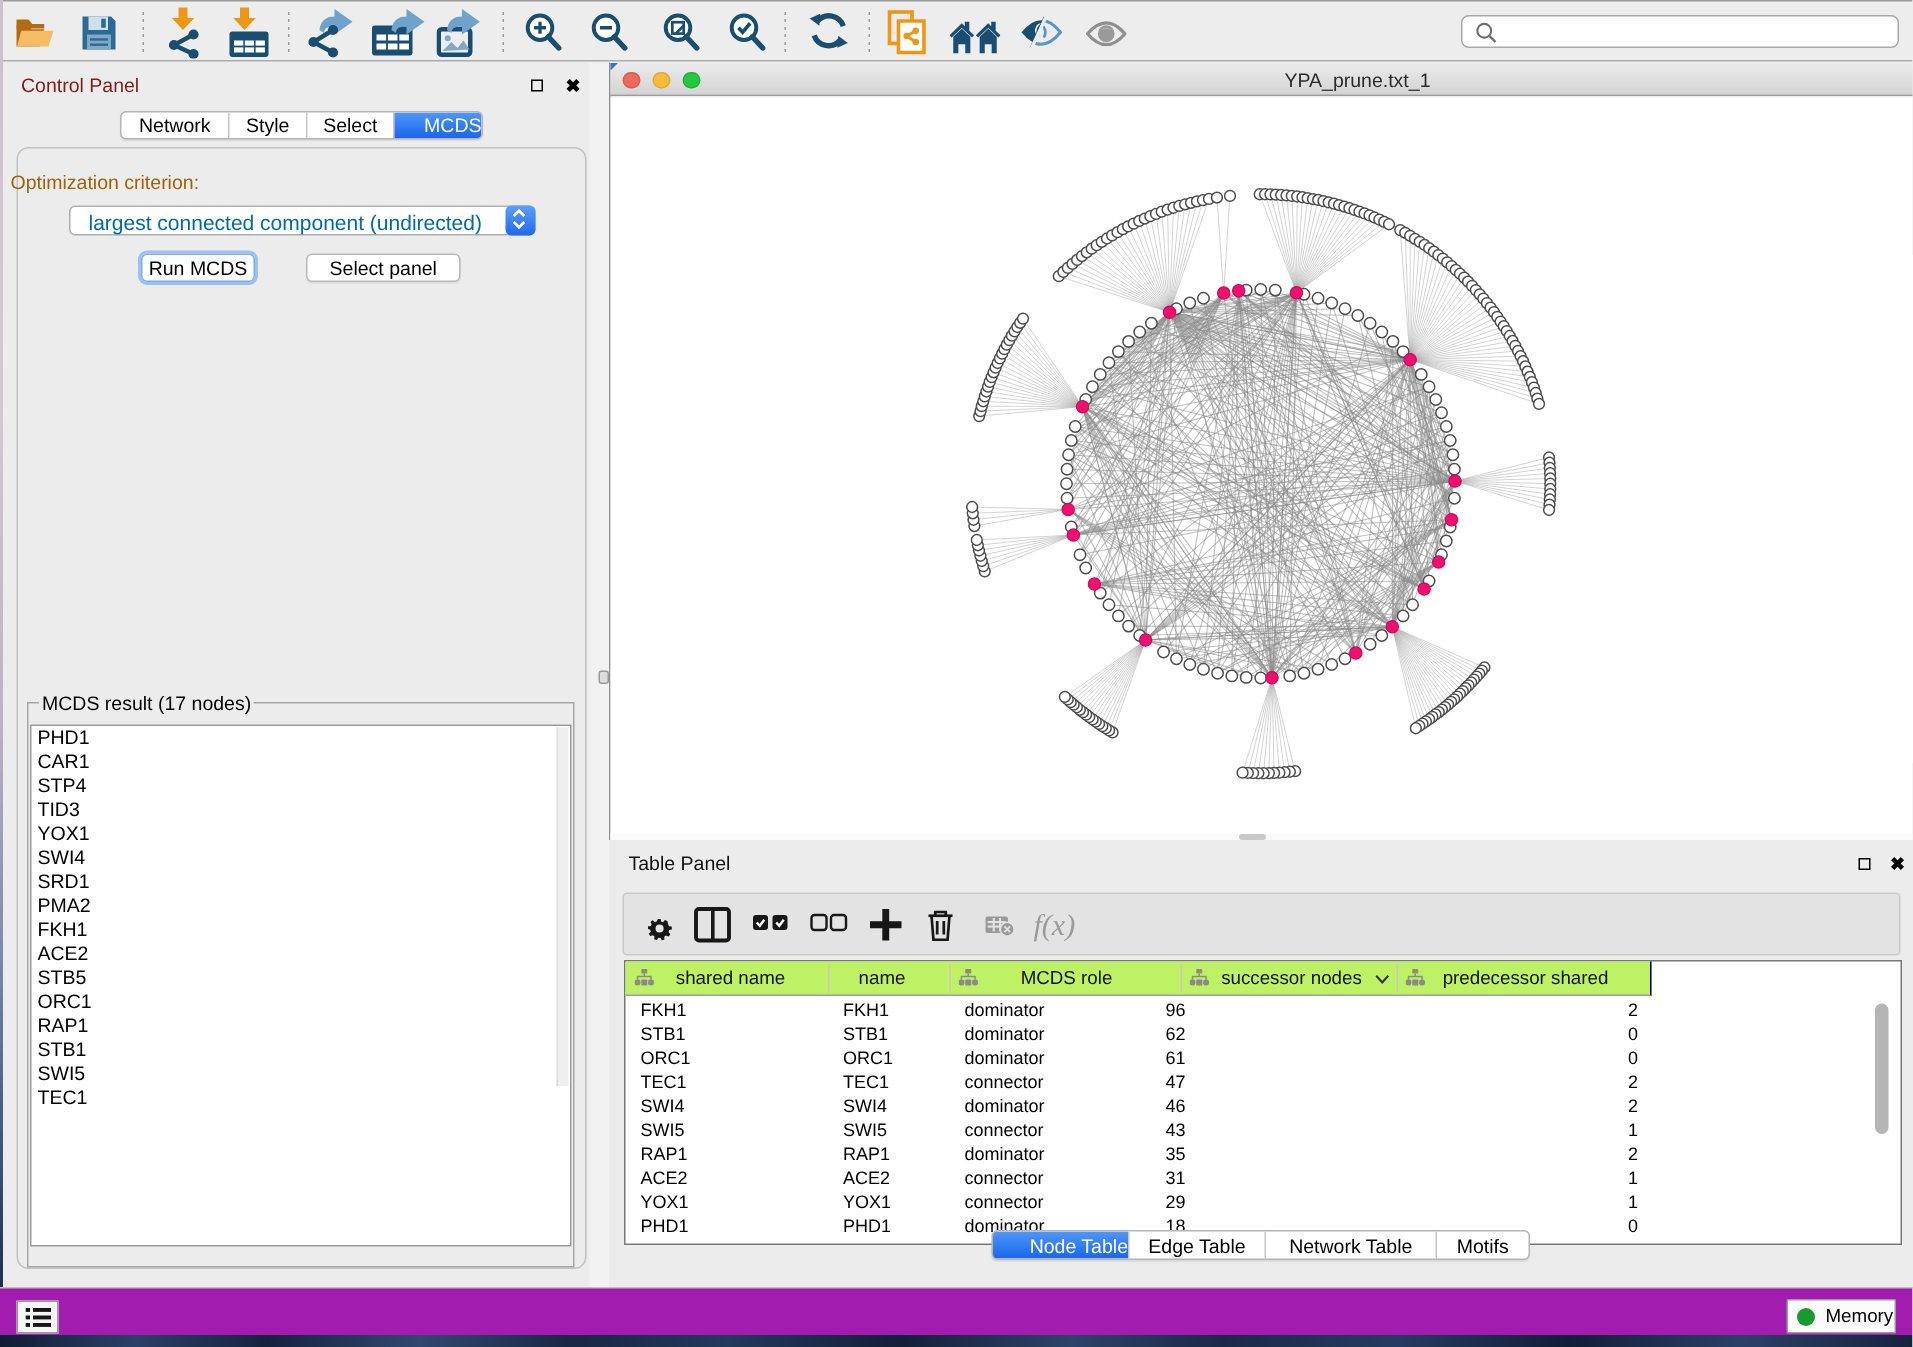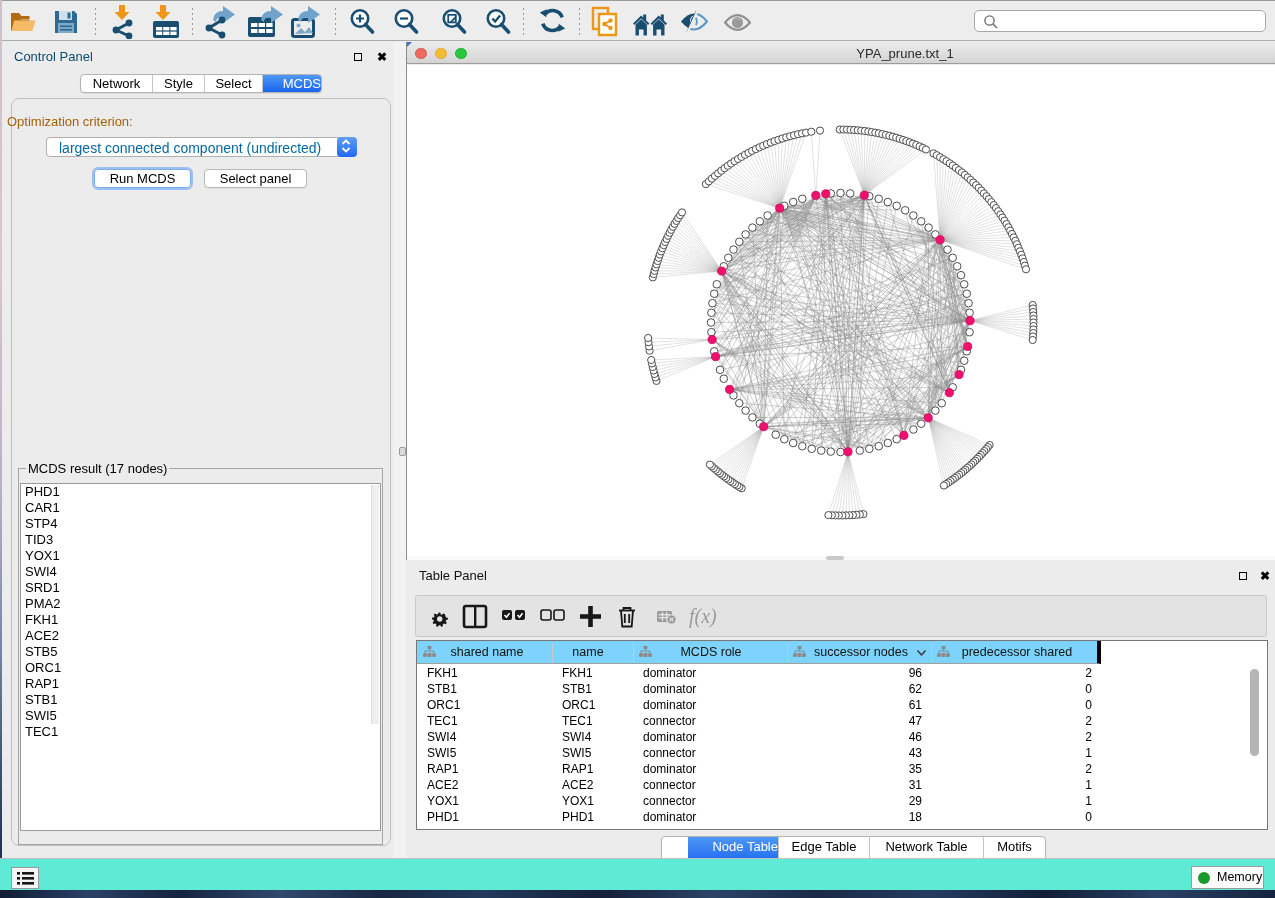--- a/index.html
+++ b/index.html
@@ -16,21 +16,21 @@
   background:#fff; border:1px solid #a9a9a9; border-radius:5px; }
 
 
 #lstrip { left:0; top:0; width:2px; height:890px;
   background:linear-gradient(#cec0cb 0%,#d6c7d0 30%,#bbb0c5 55%,#7888a8 72%,#3c5578 86%,#16233f 100%); }
 #corner-tri { position:absolute; left:0; top:0; width:0; height:0;
   border-left:5px solid #3b6fd0; border-bottom:5px solid transparent; }
 
 
 #cpanel { left:2px; top:42px; width:391px; height:816px; background:#ececec; }
-#cp-title { position:absolute; left:12px; top:7px; font-size:13px; color:#0c4a6e; }
+#cp-title { position:absolute; left:12px; top:7px; font-size:13px; color:#7f1d1d; }
 #cp-float { position:absolute; left:352px; top:11px; width:8px; height:8px; border:1.5px solid #000; }
 #cp-close { position:absolute; left:375px; top:8px; font-size:12px; font-weight:bold; color:#000; }
 #cp-box { position:absolute; left:9px; top:56px; width:380px; height:748px;
   border:1px solid #c2c2c2; border-radius:8px; background:#ececec; }
 
 
 .seg { position:absolute; display:flex; background:#fff; border:1px solid #b4b4b4;
   border-radius:4px; overflow:hidden; box-shadow:0 1px 1px rgba(0,0,0,0.08); }
 .seg div { font-size:13px; color:#000; text-align:center; line-height:17px;
   border-right:1px solid #c6c6c6; }
@@ -42,21 +42,21 @@
 #opt-label { position:absolute; left:5px; top:72px; width:391px; text-align:left;
   font-size:13px; color:#a16207; }
 #dropdown { position:absolute; left:44px; top:95px; width:311px; height:20px;
   background:#fff; border:1px solid #b0b0b0; border-radius:4px; }
 #dropdown .txt { position:absolute; left:12px; top:2px; font-size:14px; color:#0369a1; }
 #dropdown .spin { position:absolute; right:-1px; top:-1px; width:20px; height:20px;
   background:linear-gradient(#5d9ff8,#2268ee); border-radius:4px; }
 .btn { position:absolute; height:19px; background:#fff; border:1px solid #b8b8b8;
   border-radius:4px; font-size:13px; text-align:center; line-height:17px; color:#000;
   box-shadow:0 1px 1px rgba(0,0,0,0.06); }
-#btn-run { left:92px; top:127px; width:97px; outline:2px solid #9cc1f0; outline-offset:0px; border-color:#7aaef0; }
+#btn-run { left:92px; top:127px; width:76px; outline:2px solid #9cc1f0; outline-offset:0px; border-color:#7aaef0; }
 #btn-close { left:202px; top:127px; width:103px; }
 
 
 #fs { position:absolute; left:16px; top:426px; width:365px; height:377px;
   border:1px solid #a5a5a5; }
 #fs-legend { position:absolute; left:24px; top:419px; background:#ececec;
   font-size:13px; padding:0 2px; color:#000; }
 #listbox { position:absolute; left:18px; top:441px; width:361px; height:348px;
   background:#fff; border:1px solid #9a9a9a; }
 #listbox .item { font-size:13px; line-height:16px; padding-left:4px; color:#000; }
@@ -83,36 +83,36 @@
 
 #tpanel { left:406px; top:560px; width:869px; height:298px; background:#ececec; }
 #tp-title { position:absolute; left:13px; top:8px; font-size:13px; color:#111; }
 #tp-float { position:absolute; left:833px; top:12px; width:8px; height:8px; border:1.5px solid #000; }
 #tp-close { position:absolute; left:854px; top:9px; font-size:12px; font-weight:bold; color:#000; }
 #tp-toolbar { position:absolute; left:9px; top:35px; width:852px; height:42px;
   background:#e3e3e3; border:1px solid #c9c9c9; border-radius:3px; }
 #tp-table { position:absolute; left:10px; top:80px; width:852px; height:190px;
   background:#fff; border:1px solid #777; }
 #tp-header { position:absolute; left:0; top:0; width:684px; height:23px;
-  background:#7dd3fc; border-bottom:1px solid #a0a0a0; border-right:4px solid #000000; }
+  background:#bef264; border-bottom:1px solid #a0a0a0; border-right:1px solid #000000; }
 #tp-header .hsep { position:absolute; top:2px; width:1px; height:19px; background:#c9c9c9; }
 #tp-header .hlabel { position:absolute; top:4px; font-size:12.5px; color:#111; text-align:center; }
 #tp-rows { position:absolute; left:0; top:24px; width:850px; }
 .trow { position:relative; height:16px; font-size:12px; color:#000; }
 .trow span { position:absolute; top:1px; }
 .c1 { left:10px; } .c2 { left:145px; } .c3 { left:226px; }
-.c4 { left:360px; width:145px; text-align:right; } .c5 { left:505px; width:170px; text-align:right; }
+.c4 { left:360px; width:145px; } .c5 { left:505px; width:170px; text-align:right; }
 #tp-vsb { position:absolute; right:8px; top:28px; width:9px; height:160px; }
 #tp-vthumb { position:absolute; right:0; top:0; width:9px; height:87px;
   background:#b5b5b5; border-radius:4.5px; }
-#tp-tabs { position:absolute; left:255px; top:276px; height:30px;padding-left:26px; }
+#tp-tabs { position:absolute; left:255px; top:260px; height:20px; }
 #tp-tabs div { line-height:19px; }
 
 
-#statusbar { left:0; top:858px; width:1275px; height:32px; background:#5eead4;
+#statusbar { left:0; top:858px; width:1275px; height:32px; background:#a21caf;
   border-top:1px solid #c0c0c0; }
 #list-btn { position:absolute; left:11px; top:8px; width:28px; height:22px;
   background:#f5f5f5; border:1px solid #9a9a9a; }
 #mem-btn { position:absolute; left:1191px; top:7px; width:73px; height:23px;
   background:#fbfbfb; border:1px solid #9a9a9a; border-radius:1px; font-size:12.5px;
   color:#000; line-height:21px; padding-left:25px; }
 #mem-dot { position:absolute; left:6px; top:5px; width:12px; height:12px;
   border-radius:50%; background:#189a2d; }
 
 

